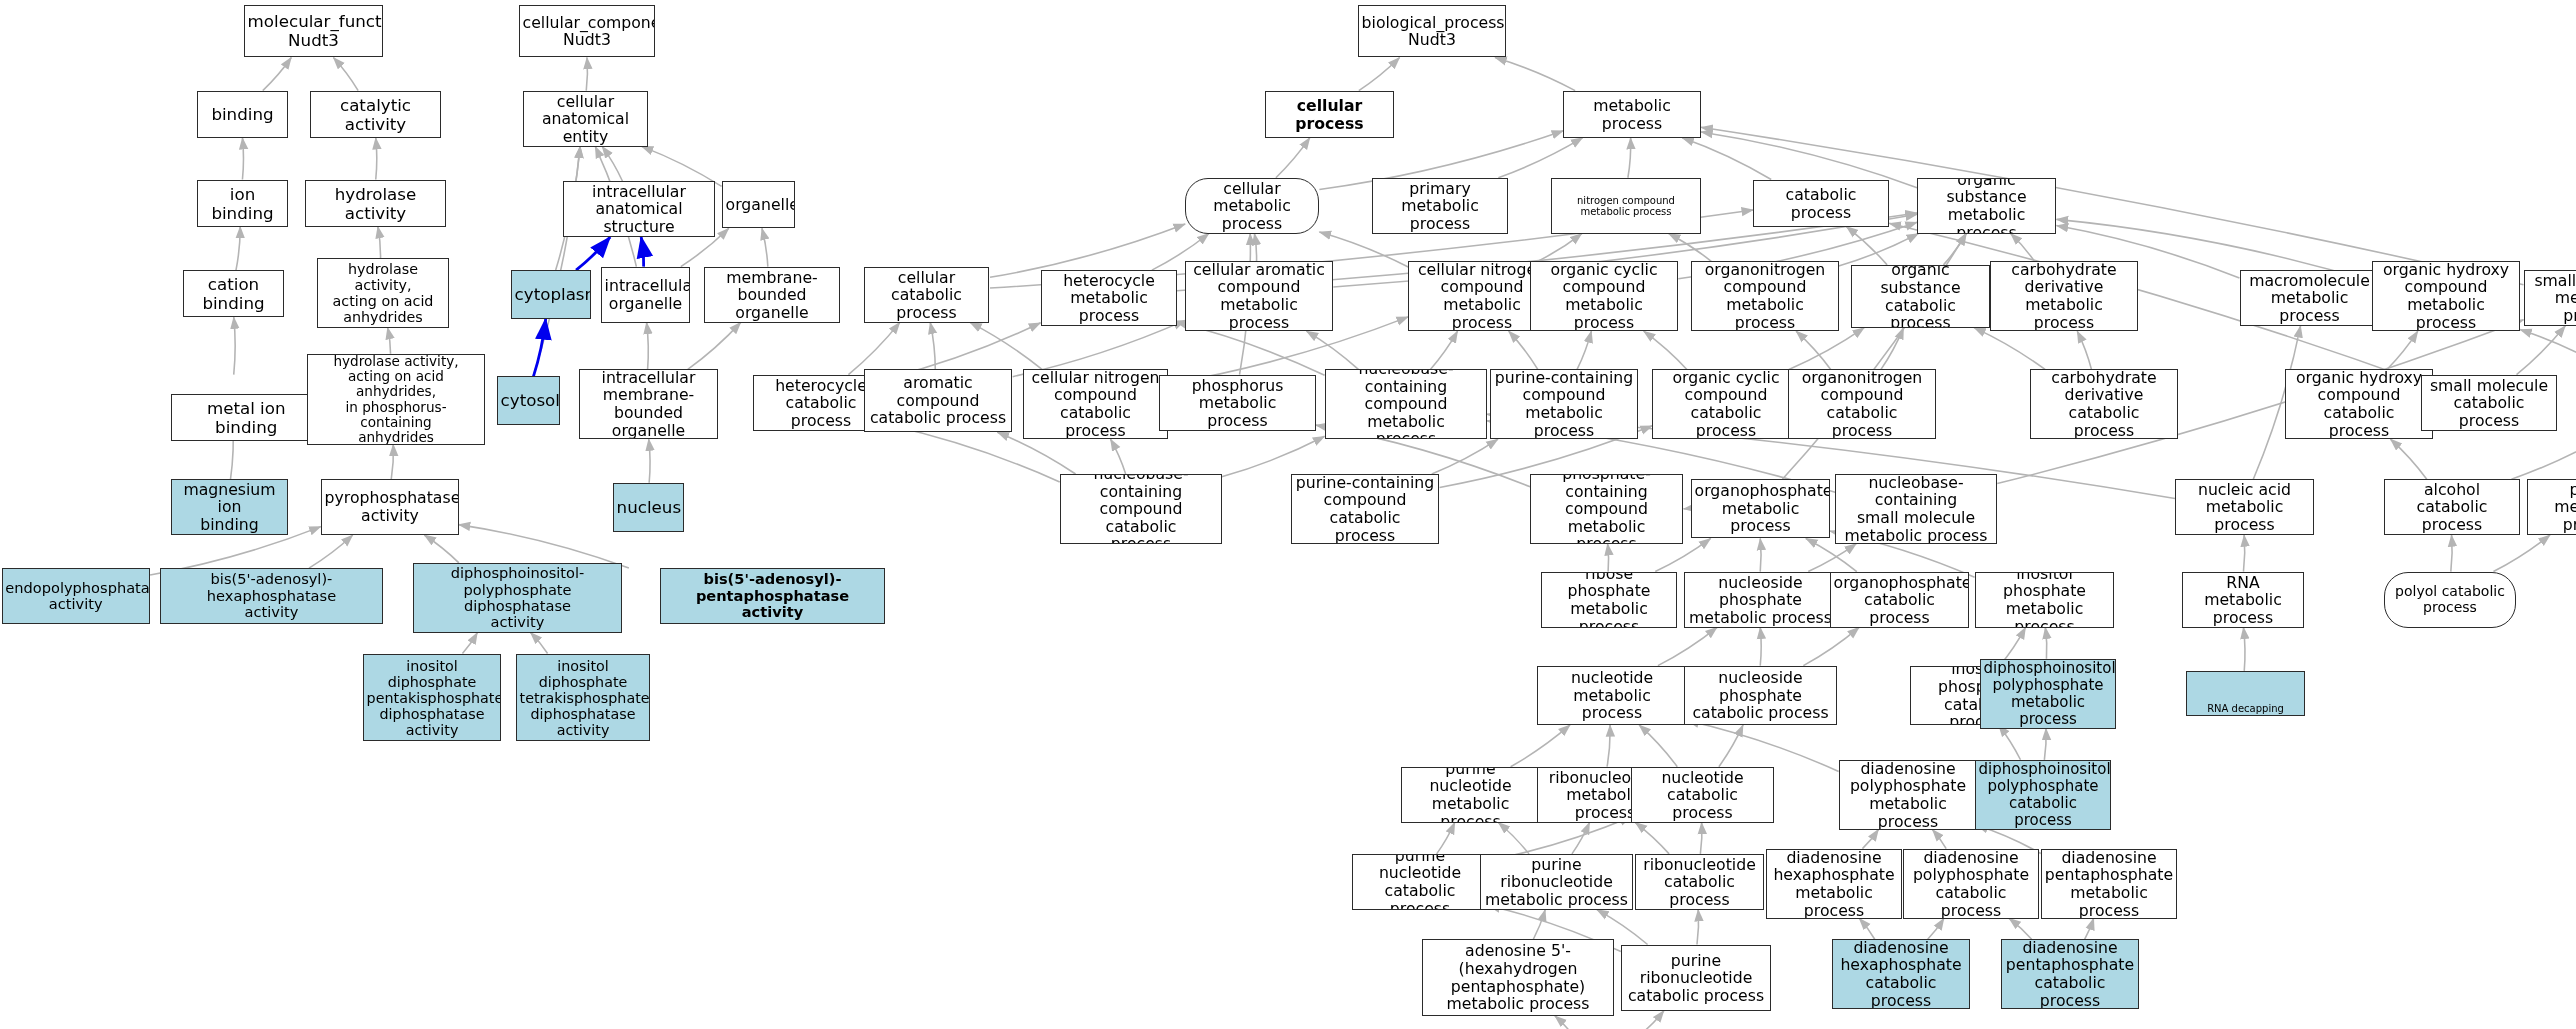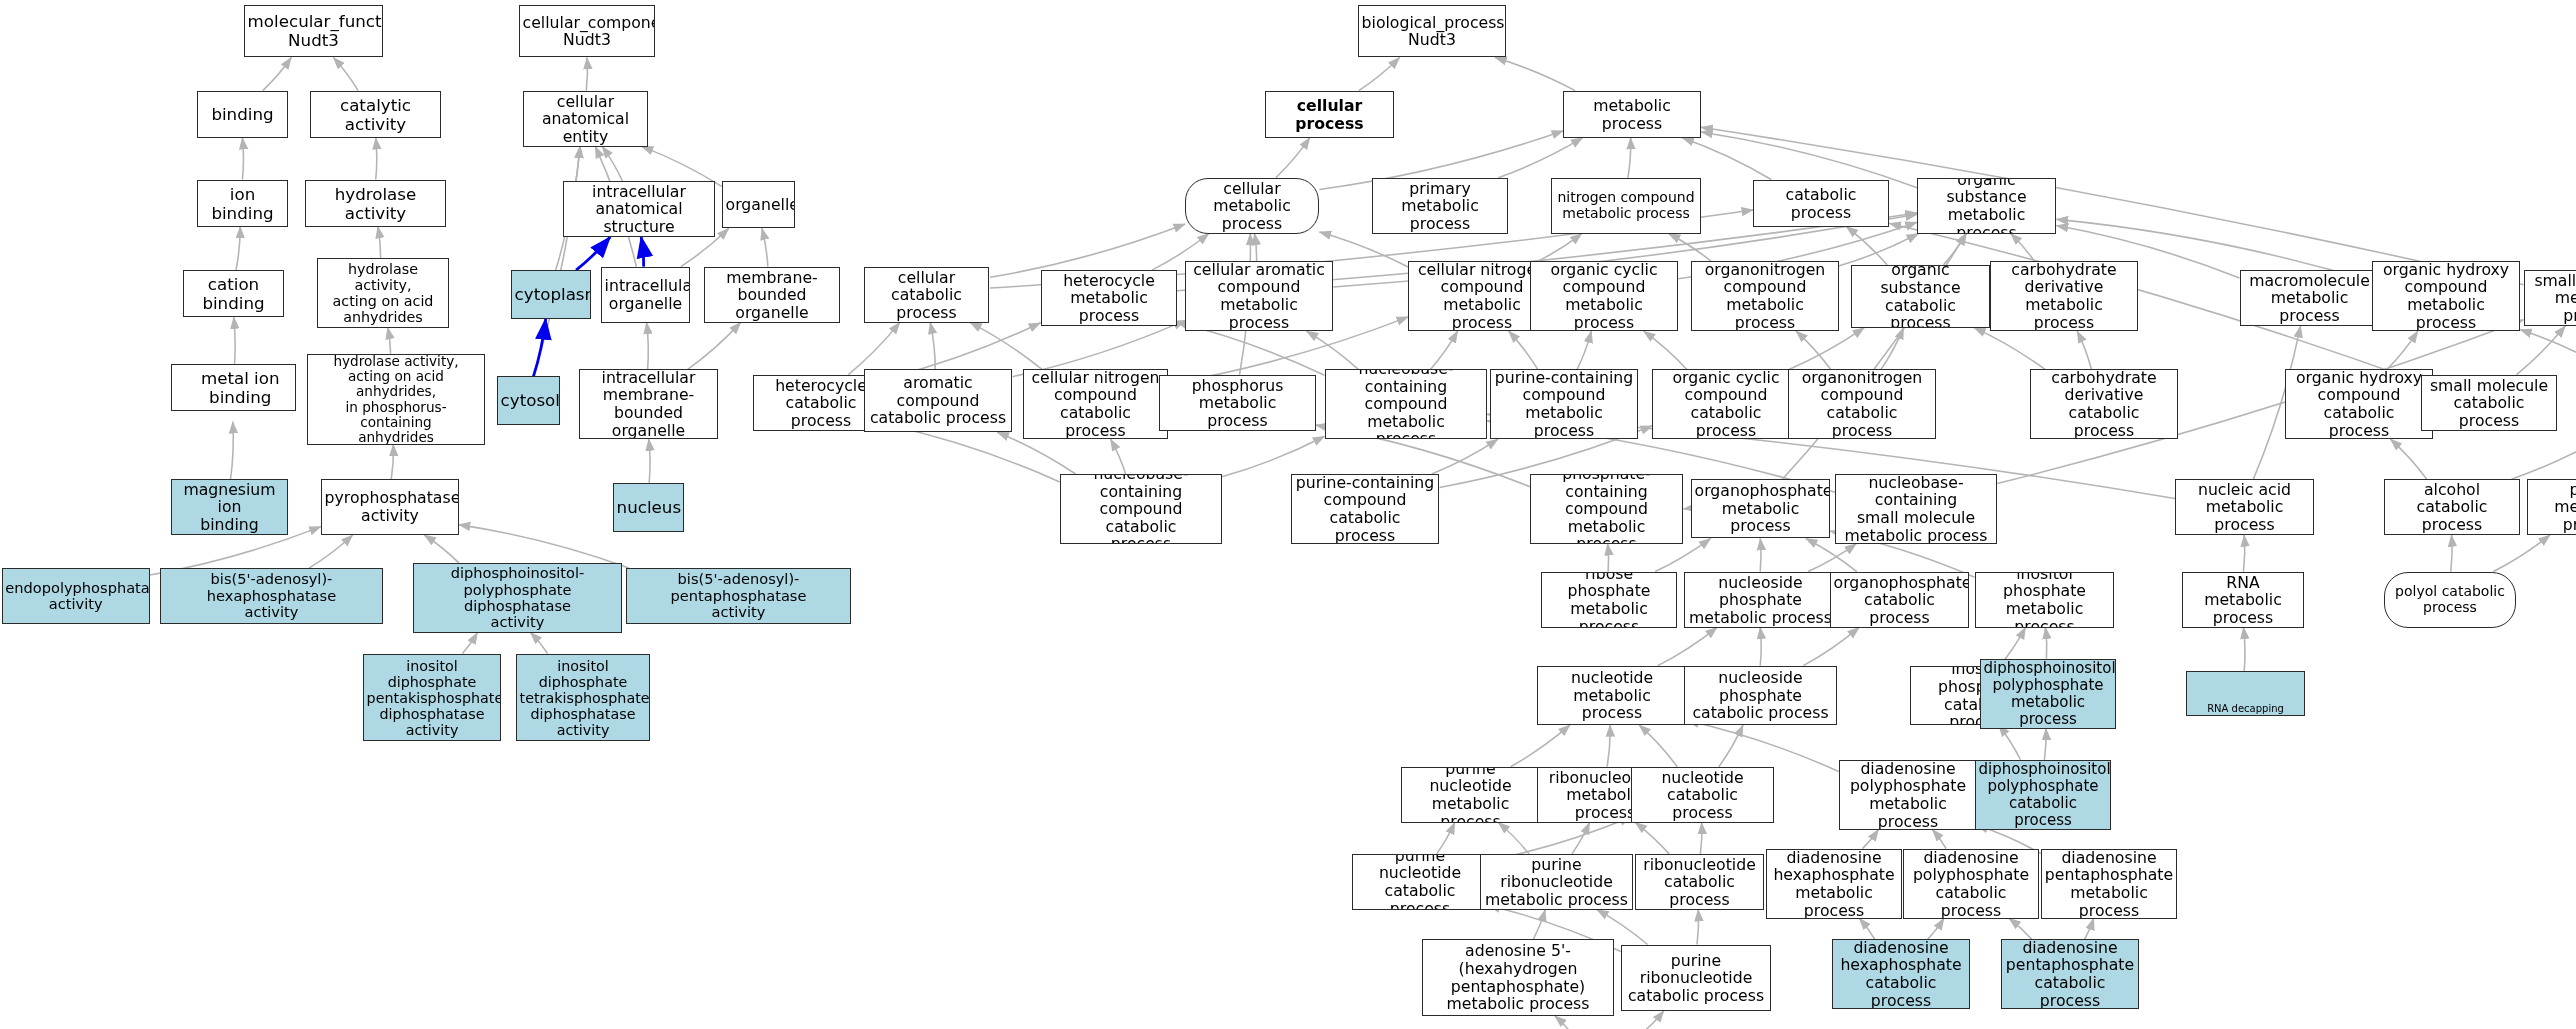--- a/index.html
+++ b/index.html
@@ -200,38 +200,38 @@
       <div class="node" style="left: 244px; top: 5.2px; width: 139px; height: 52px; font-size: 16.7px;"><span class="lbl">molecular_function
 Nudt3</span></div>
       <div class="node" style="left: 197px; top: 91px; width: 91px; height: 47px; font-size: 16.7px;"><span class="lbl">binding</span></div>
       <div class="node" style="left: 310px; top: 91px; width: 131px; height: 47px; font-size: 16.7px;"><span class="lbl">catalytic activity</span></div>
       <div class="node" style="left: 197px; top: 180px; width: 91px; height: 47px; font-size: 16.7px;"><span class="lbl">ion binding</span></div>
       <div class="node" style="left: 305px; top: 180px; width: 141px; height: 47px; font-size: 16.7px;"><span class="lbl">hydrolase activity</span></div>
       <div class="node" style="left: 183px; top: 270px; width: 101px; height: 47px; font-size: 16.7px;"><span class="lbl">cation binding</span></div>
       <div class="node" style="left: 317px; top: 258px; width: 132px; height: 70px; font-size: 14.3px;"><span class="lbl">hydrolase activity,
 acting on acid
 anhydrides</span></div>
-      <div class="node" style="left: 171px; top: 364px; width: 125px; height: 47px; font-size: 16.7px; padding-left: 16px;"><span class="lbl">metal ion binding</span></div>
+      <div class="node" style="left: 171px; top: 394px; width: 137px; height: 47px; font-size: 16.7px; padding-left: 16px;"><span class="lbl">metal ion binding</span></div>
       <div class="node" style="left: 307px; top: 354px; width: 178px; height: 91px; font-size: 13.6px;"><span class="lbl">hydrolase activity,
 acting on acid
 anhydrides,
 in phosphorus-containing
 anhydrides</span></div>
       <div class="node hl" style="left: 171px; top: 479px; width: 117px; height: 56px; font-size: 15.7px;"><span class="lbl">magnesium ion
 binding</span></div>
       <div class="node" style="left: 321px; top: 479px; width: 138px; height: 56px; font-size: 15.7px; justify-content: flex-end;"><span class="lbl">pyrophosphatase
 activity</span></div>
       <div class="node hl" style="left: 1.7px; top: 568px; width: 148px; height: 56px; font-size: 14.6px;"><span class="lbl">endopolyphosphatase
 activity</span></div>
       <div class="node hl" style="left: 160px; top: 568px; width: 223px; height: 56px; font-size: 14.6px;"><span class="lbl">bis(5'-adenosyl)-hexaphosphatase
 activity</span></div>
       <div class="node hl" style="left: 397px; top: 563px; width: 209px; height: 70px; font-size: 14.6px; margin-left: 16px;"><span class="lbl">diphosphoinositol-polyphosphate
 diphosphatase
 activity</span></div>
-      <div class="node hl" style="left: 626px; top: 568px; width: 225px; height: 56px; font-size: 14.6px;"><span class="lbl">bis(5'-adenosyl)-pentaphosphatase
+      <div class="node hl" style="left: 660px; top: 568px; width: 225px; height: 56px; font-size: 14.6px; font-weight: bold;"><span class="lbl">bis(5'-adenosyl)-pentaphosphatase
 activity</span></div>
       <div class="node hl" style="left: 363px; top: 654px; width: 138px; height: 87px; font-size: 14.3px;"><span class="lbl">inositol diphosphate
 pentakisphosphate
 diphosphatase
 activity</span></div>
       <div class="node hl" style="left: 516px; top: 654px; width: 134px; height: 87px; font-size: 14.3px;"><span class="lbl">inositol diphosphate
 tetrakisphosphate
 diphosphatase
 activity</span></div>
       <div class="node" style="left: 519px; top: 5.2px; width: 136px; height: 52px; font-size: 15.7px;"><span class="lbl">cellular_component
@@ -252,21 +252,21 @@
 organelle</span></div>
       <div class="node hl" style="left: 613px; top: 483px; width: 71px; height: 49px; font-size: 16.7px;"><span class="lbl">nucleus</span></div>
       <div class="node" style="left: 1358px; top: 5.2px; width: 148px; height: 52px; font-size: 15.7px;"><span class="lbl">biological_process
 Nudt3</span></div>
       <div class="node" style="left: 1265px; top: 91px; width: 129px; height: 47px; font-size: 15.7px; font-weight: bold;"><span class="lbl">cellular process</span></div>
       <div class="node" style="left: 1563px; top: 91px; width: 138px; height: 47px; font-size: 15.7px;"><span class="lbl">metabolic process</span></div>
       <div class="node" style="left: 1185px; top: 178px; width: 134px; height: 56px; font-size: 15.7px; border-radius: 23px;"><span class="lbl">cellular metabolic
 process</span></div>
       <div class="node" style="left: 1372px; top: 178px; width: 136px; height: 56px; font-size: 15.7px;"><span class="lbl">primary metabolic
 process</span></div>
-      <div class="node" style="left: 1551px; top: 178px; width: 150px; height: 56px; font-size: 14px;"><span class="lbl">nitrogen compound
+      <div class="node" style="left: 1551px; top: 178px; width: 150px; height: 56px; font-size: 10px;"><span class="lbl">nitrogen compound
 metabolic process</span></div>
       <div class="node" style="left: 1753px; top: 180px; width: 136px; height: 47px; font-size: 15.7px;"><span class="lbl">catabolic process</span></div>
       <div class="node" style="left: 1917px; top: 178px; width: 139px; height: 56px; font-size: 15.7px;"><span class="lbl">organic substance
 metabolic process</span></div>
       <div class="node" style="left: 864px; top: 267px; width: 125px; height: 56px; font-size: 15.7px;"><span class="lbl">cellular catabolic
 process</span></div>
       <div class="node" style="left: 1041px; top: 270px; width: 136px; height: 56px; font-size: 15.7px;"><span class="lbl">heterocycle
 metabolic process</span></div>
       <div class="node" style="left: 1185px; top: 261px; width: 148px; height: 70px; font-size: 15.7px;"><span class="lbl">cellular aromatic
 compound metabolic

